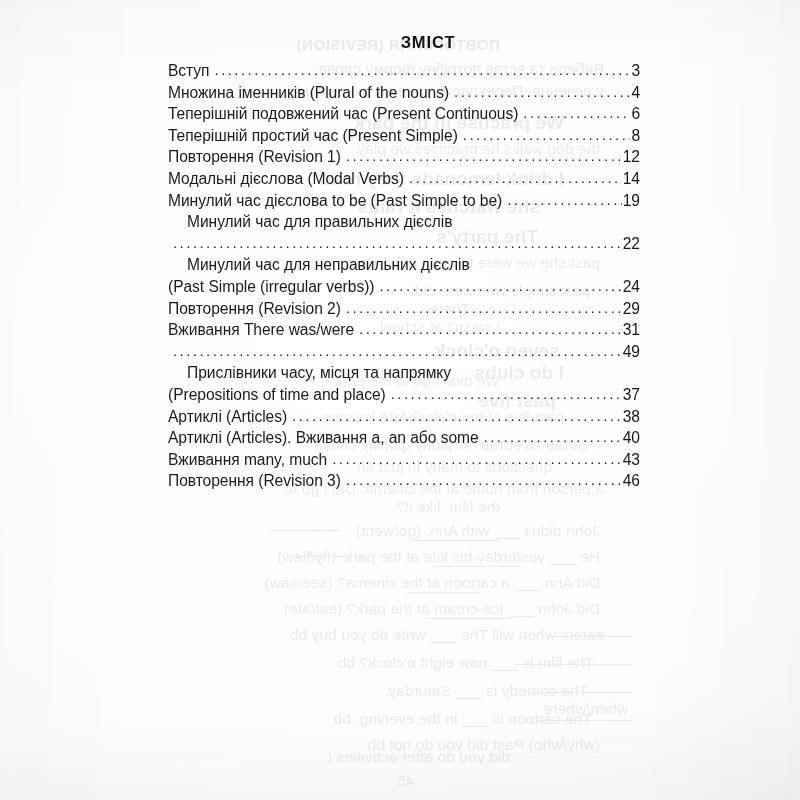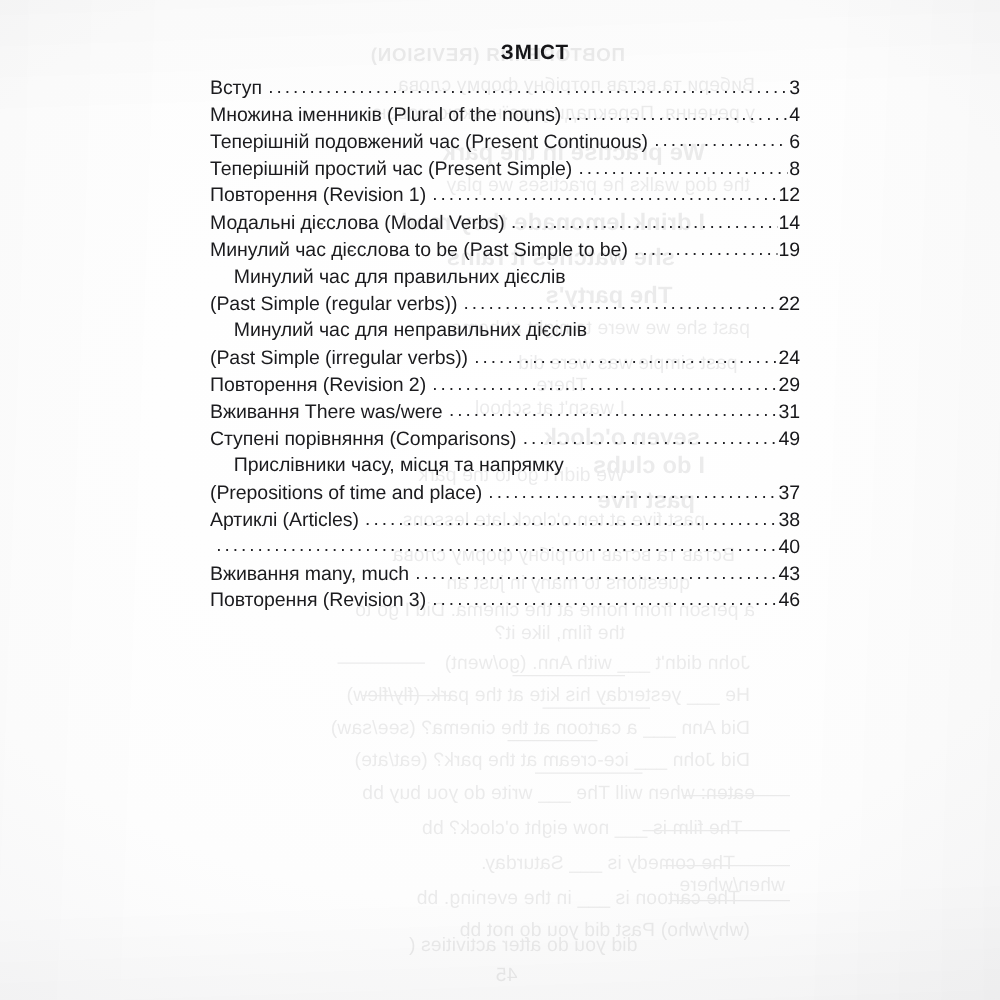--- a/index.html
+++ b/index.html
@@ -228,21 +228,20 @@
         <div class="toc-entry">
           <div class="toc-row">
             <span class="toc-label">Минулий час дієслова <b>to be</b> (Past Simple <b>to be</b>)</span>
             <span class="toc-dots">........................................................................................................................</span>
             <span class="toc-page">19</span>
           </div>
         </div>
         <div class="toc-entry">
           <div class="toc-cont">Минулий час для правильних дієслів</div>
           <div class="toc-row">
-            <span class="toc-label">(Past Simple (regular verbs))</span>
             <span class="toc-dots">........................................................................................................................</span>
             <span class="toc-page">22</span>
           </div>
         </div>
         <div class="toc-entry">
           <div class="toc-cont">Минулий час для неправильних дієслів</div>
           <div class="toc-row">
             <span class="toc-label">(Past Simple (irregular verbs))</span>
             <span class="toc-dots">........................................................................................................................</span>
             <span class="toc-page">24</span>
@@ -257,21 +256,20 @@
         </div>
         <div class="toc-entry">
           <div class="toc-row">
             <span class="toc-label">Вживання <b>There was/were</b></span>
             <span class="toc-dots">........................................................................................................................</span>
             <span class="toc-page">31</span>
           </div>
         </div>
         <div class="toc-entry">
           <div class="toc-row">
-            <span class="toc-label">Ступені порівняння (Comparisons)</span>
             <span class="toc-dots">........................................................................................................................</span>
             <span class="toc-page">49</span>
           </div>
         </div>
         <div class="toc-entry">
           <div class="toc-cont">Прислівники часу, місця та напрямку</div>
           <div class="toc-row">
             <span class="toc-label">(Prepositions of time and place)</span>
             <span class="toc-dots">........................................................................................................................</span>
             <span class="toc-page">37</span>
@@ -279,20 +277,21 @@
         </div>
         <div class="toc-entry">
           <div class="toc-row">
             <span class="toc-label">Артиклі (Articles)</span>
             <span class="toc-dots">........................................................................................................................</span>
             <span class="toc-page">38</span>
           </div>
         </div>
         <div class="toc-entry">
           <div class="toc-row">
+            <span class="toc-label">Артиклі (Articles). Вживання <b>a, an</b> або <b>some</b></span>
             <span class="toc-dots">........................................................................................................................</span>
             <span class="toc-page">40</span>
           </div>
         </div>
         <div class="toc-entry">
           <div class="toc-row">
             <span class="toc-label">Вживання <b>many</b>, <b>much</b></span>
             <span class="toc-dots">........................................................................................................................</span>
             <span class="toc-page">43</span>
           </div>

